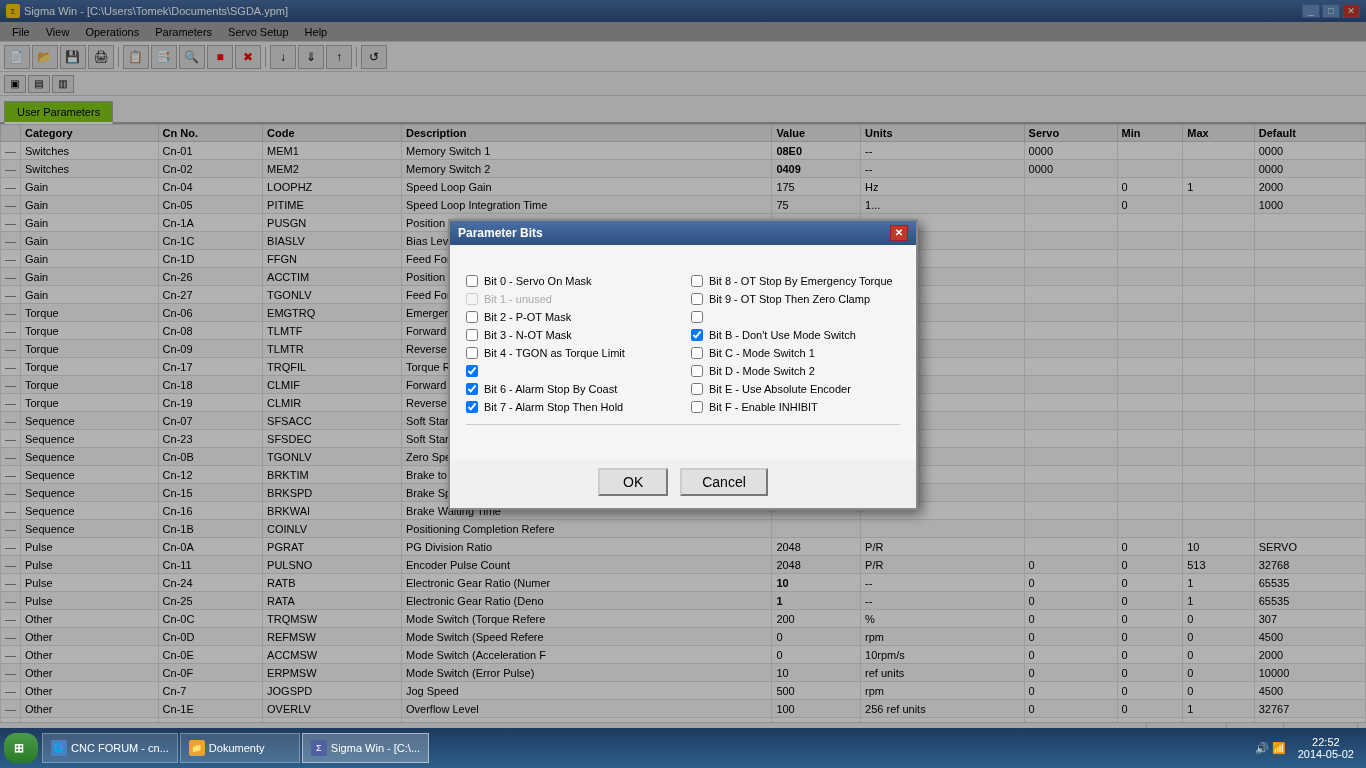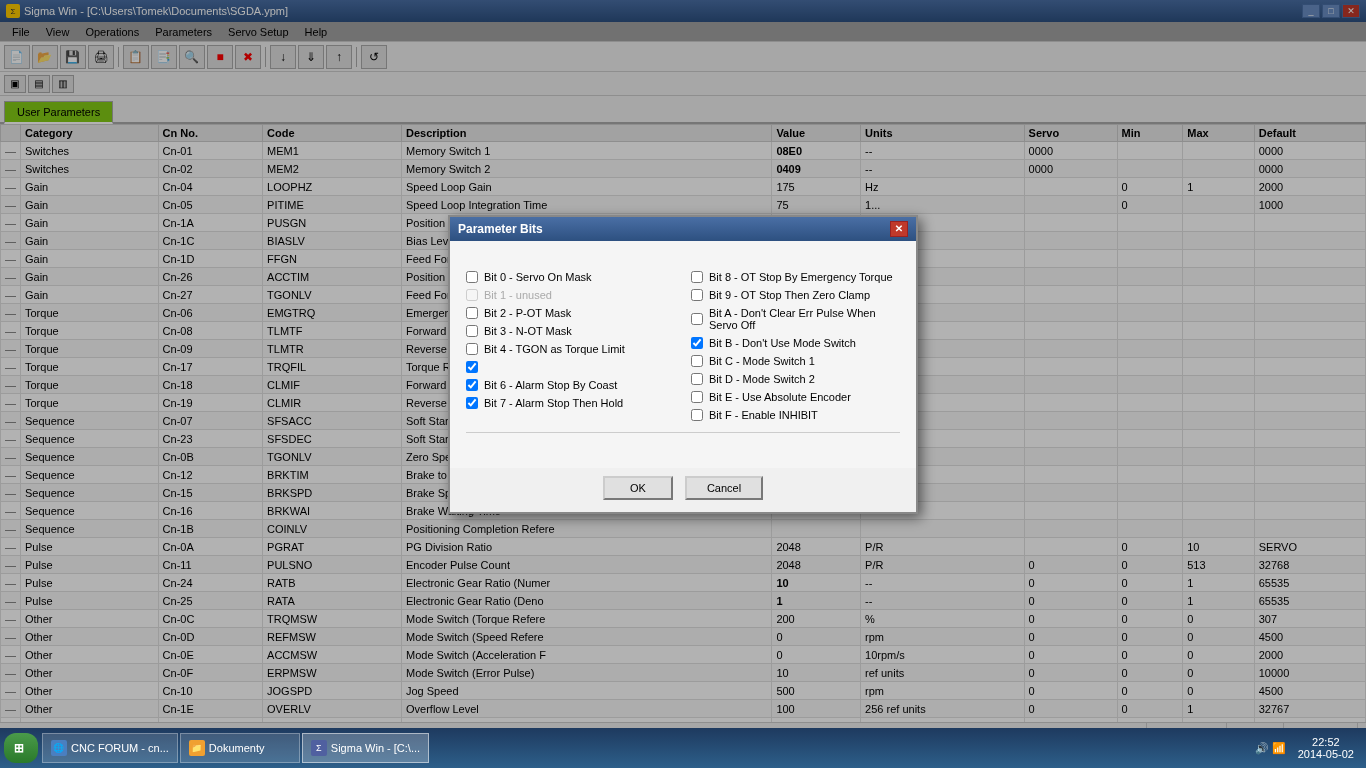--- a/index.html
+++ b/index.html
@@ -340,21 +340,21 @@
     .dialog-footer {
       display: flex;
       justify-content: center;
       gap: 12px;
       padding: 8px 16px 12px;
     }
     .dialog-btn {
       padding: 4px 20px;
       background: #e0e0e0;
       border: 2px outset #ccc;
-      font-size: 11px;
+      font-size: 14px;
       cursor: pointer;
       min-width: 70px;
       text-align: center;
     }
   </style>
 </head>
 <body>
 
 <div class="title-bar">
   <div class="title-bar-left">
@@ -813,21 +813,21 @@
     <td style="">10</td>
     <td>ref units</td>
     <td>0</td>
     <td>0</td>
     <td>0</td>
     <td>10000</td>
   </tr>
           <tr>
     <td style="color:#666;text-align:center;">—</td>
     <td>Other</td>
-    <td>Cn-10</td>
+    <td>Cn-7</td>
     <td>JOGSPD</td>
     <td>Jog Speed</td>
     <td style="">500</td>
     <td>rpm</td>
     <td>0</td>
     <td>0</td>
     <td>0</td>
     <td>4500</td>
   </tr>
           <tr>
@@ -949,21 +949,20 @@
             <div class="checkbox-item">
               <input type="checkbox" style="">
               <span>Bit 8 - OT Stop By Emergency Torque</span>
             </div>
             <div class="checkbox-item">
               <input type="checkbox" style="">
               <span>Bit 9 - OT Stop Then Zero Clamp</span>
             </div>
             <div class="checkbox-item">
               <input type="checkbox" style="">
-              <span>Bit A - Don't Clear Err Pulse When Servo Off</span>
             </div>
             <div class="checkbox-item">
               <input type="checkbox" checked="" style="">
               <span>Bit B - Don't Use Mode Switch</span>
             </div>
             <div class="checkbox-item">
               <input type="checkbox" style="">
               <span>Bit C - Mode Switch 1</span>
             </div>
             <div class="checkbox-item">

